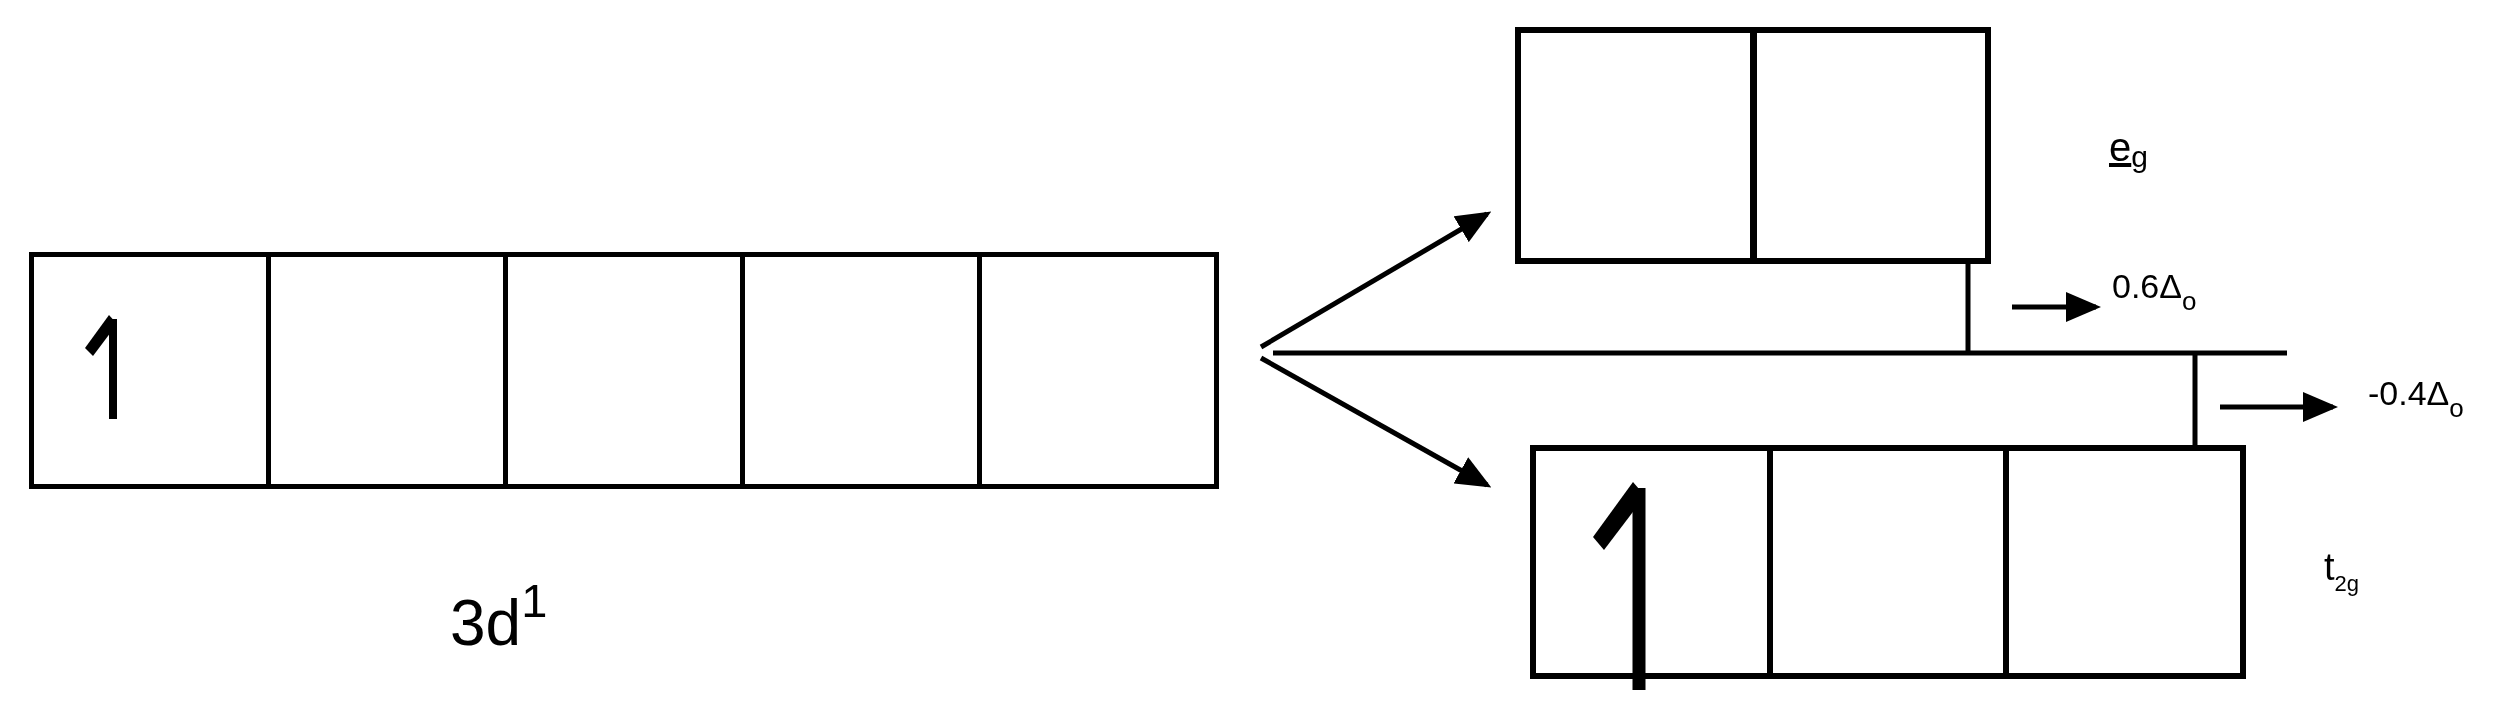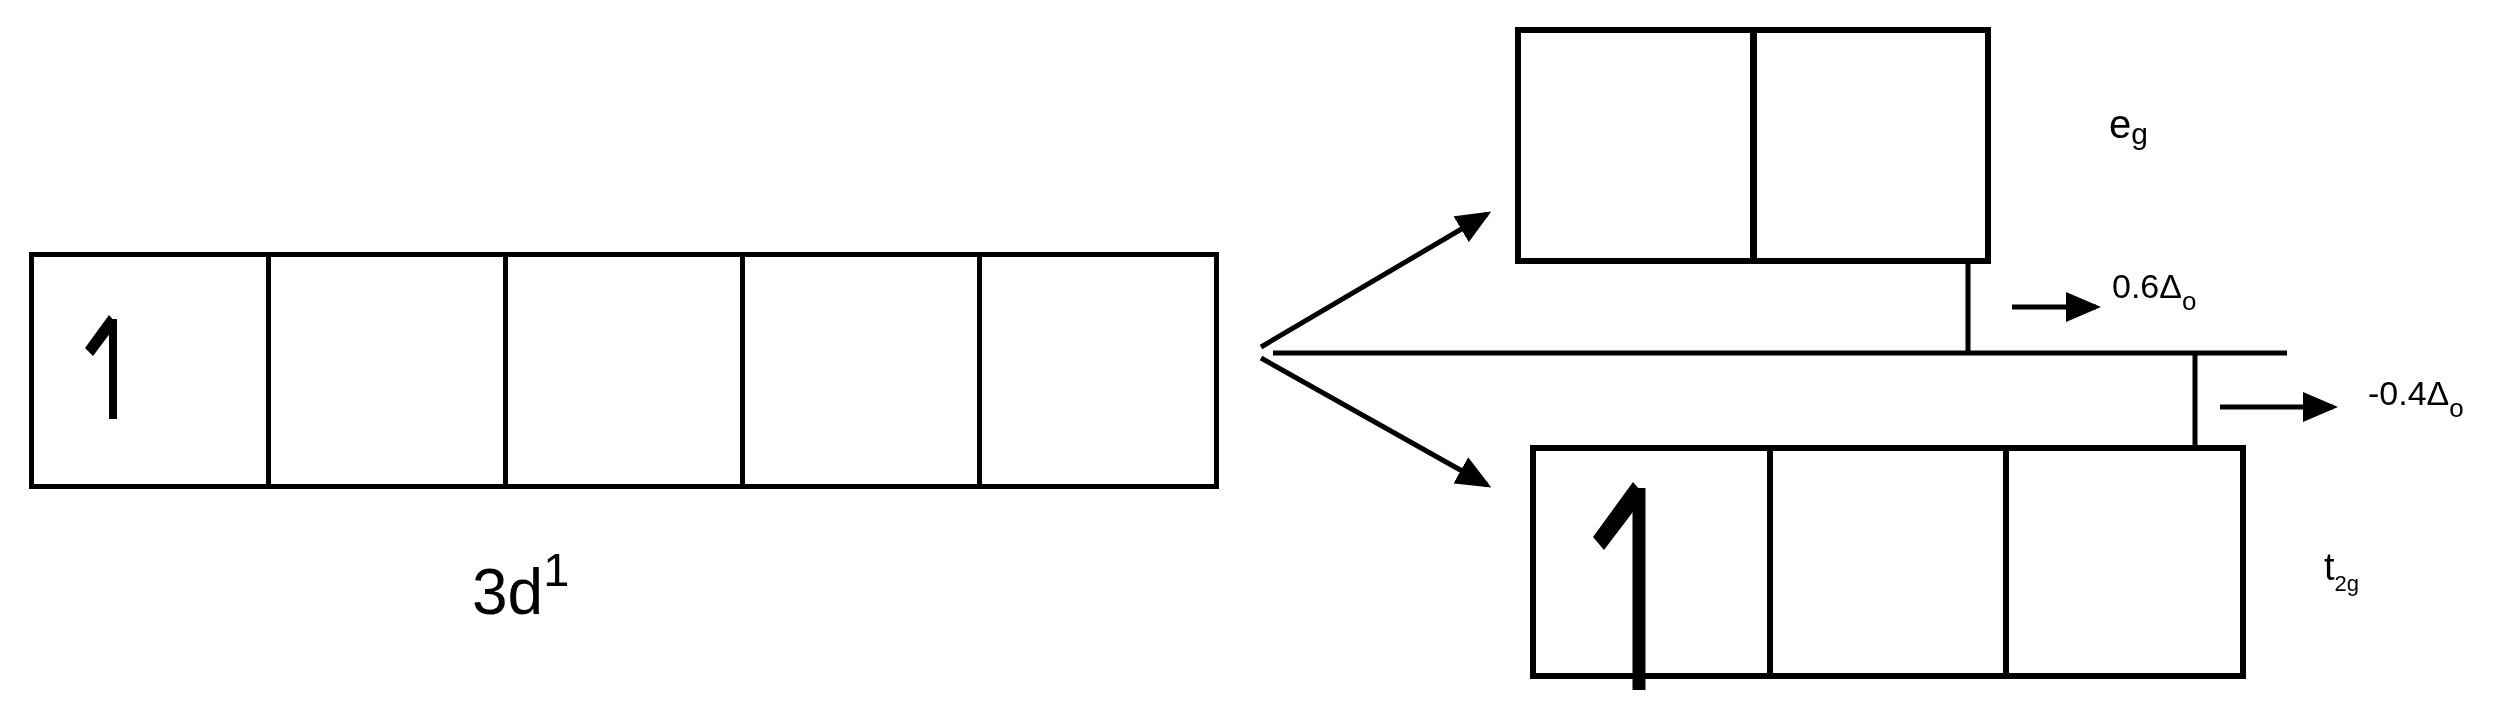--- a/index.html
+++ b/index.html
@@ -42,23 +42,23 @@
 
   .electron{position:absolute;overflow:visible;}
   #electron-free-ion{left:45px;top:58px;width:50px;height:110px;}
   #electron-t2g{left:49px;top:31px;width:70px;height:212px;}
 
   .lbl{
     position:absolute;
     line-height:1;
     white-space:nowrap;
   }
-  #lbl-3d{left:450px;top:546px;font-size:64px;margin-left:22px;}
+  #lbl-3d{left:450px;top:577px;font-size:64px;}
   #lbl-3d sup{font-size:47px;vertical-align:28px;}
-  #lbl-eg{left:2109px;top:104px;font-size:40px;}
+  #lbl-eg{left:2109px;top:127px;font-size:40px;text-decoration:underline;}
   #lbl-eg sub{font-size:30px;vertical-align:-6px;}
   #lbl-t2g{left:2324px;top:548px;font-size:38px;}
   #lbl-t2g sub{font-size:22px;vertical-align:-11px;}
   #lbl-eg-energy{left:2112px;top:269px;font-size:34px;}
   #lbl-eg-energy sub{font-size:26px;vertical-align:-12px;}
   #lbl-t2g-energy{left:2368px;top:376px;font-size:34px;}
   #lbl-t2g-energy sub{font-size:26px;vertical-align:-12px;}
 
   #connectors{
     position:absolute;left:0;top:0;width:2496px;height:711px;

